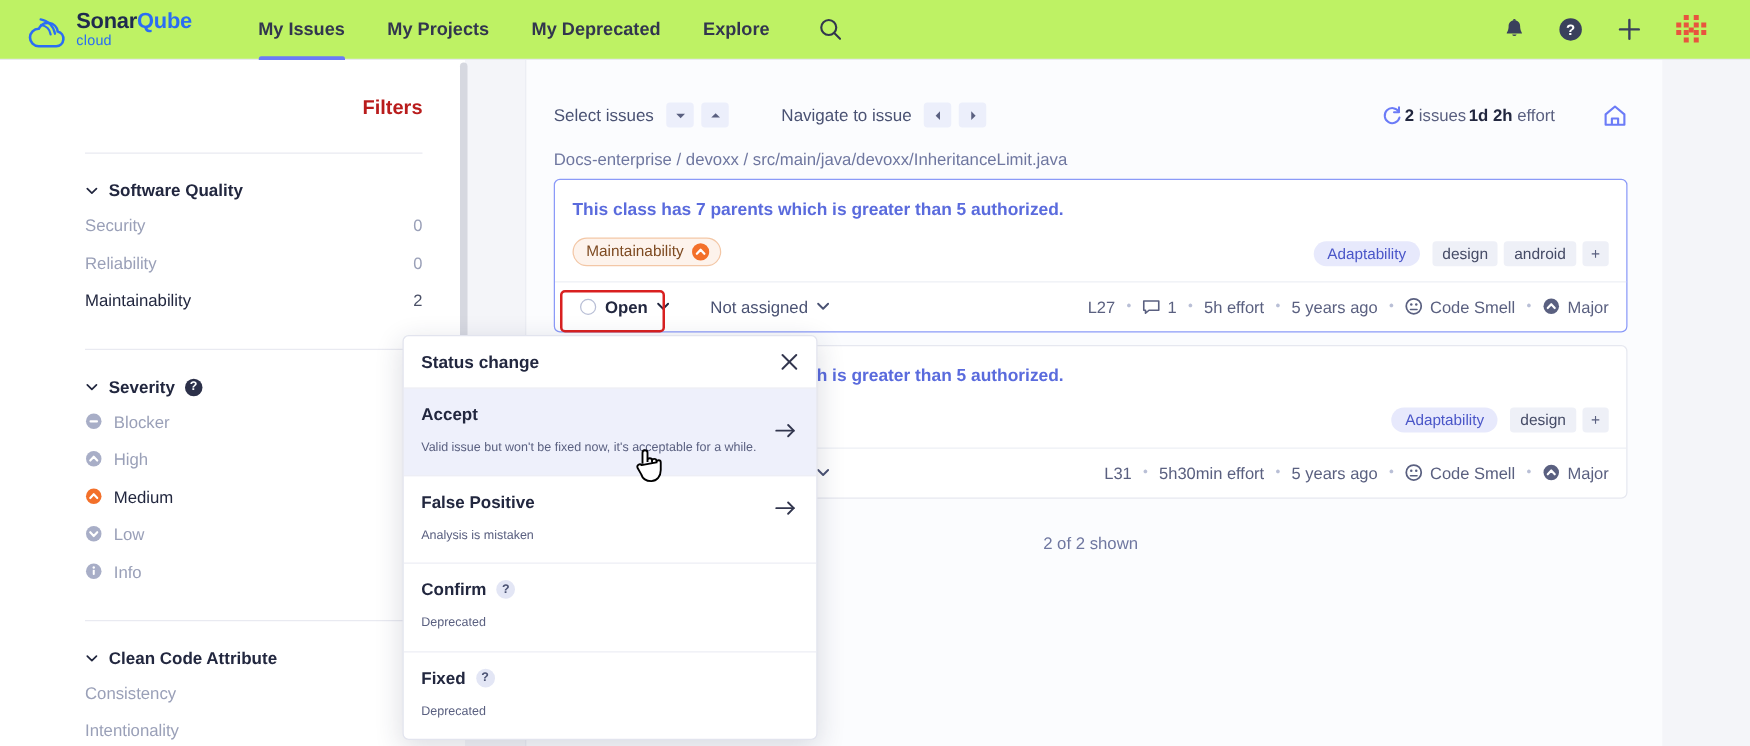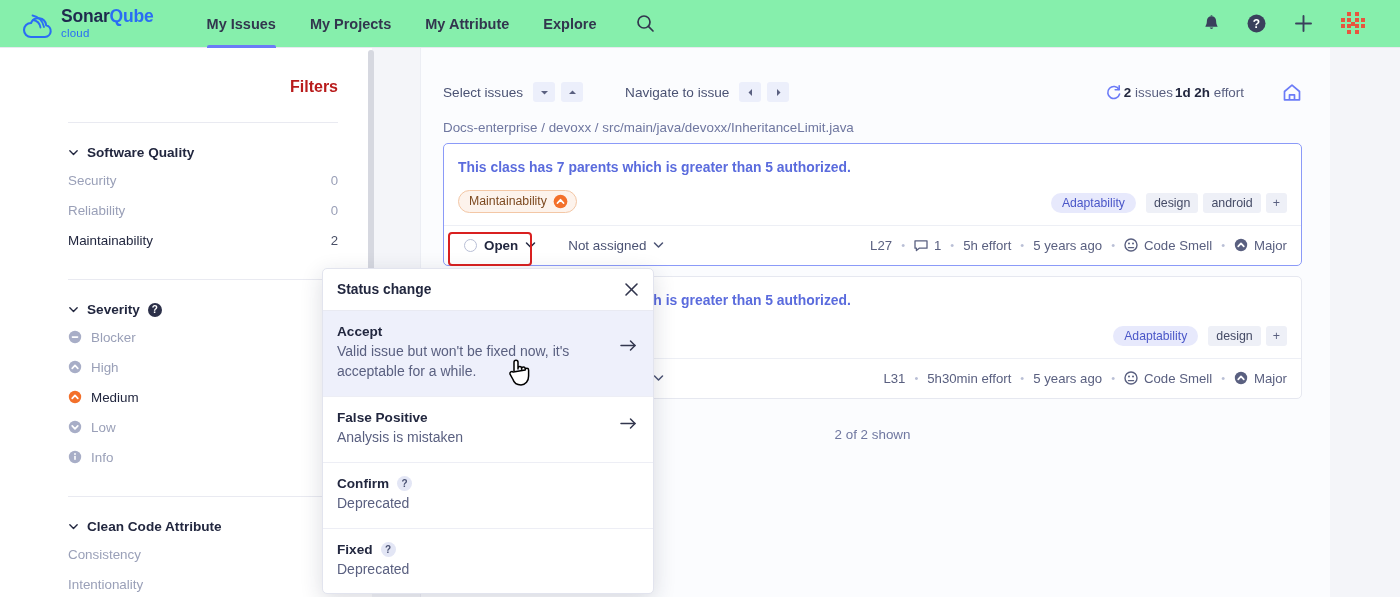--- a/index.html
+++ b/index.html
@@ -8,21 +8,21 @@
     font-family: "Liberation Sans", sans-serif;
     background: #f7f8fb;
     overflow: hidden;
     color: #3c3c4b;
   }
   .page { position: relative; width: 1400px; height: 597px; background: #f4f5f9; }
 
   
   .topnav {
     position: absolute; left: 0; top: 0; width: 1400px; height: 48px;
-    background: #86efac; border-bottom: 1px solid #e8e9ef;
+    background: #bef264; border-bottom: 1px solid #e8e9ef;
     display: flex; align-items: center; z-index: 40;
   }
   .logo-wrap { display: flex; align-items: center; margin-left: 20px; }
   .logo-mark { width: 34px; height: 30px; }
   .logo-text { margin-left: 7px; line-height: 1; }
   .logo-title { font-size: 17.5px; font-weight: 700; letter-spacing: -0.2px; }
   .logo-title .s1 { color: #1f2a4e; }
   .logo-title .s2 { color: #2a6df4; }
   .logo-sub { font-size: 11.5px; color: #2a6df4; letter-spacing: .2px; margin-top: 2px; }
 
@@ -176,21 +176,21 @@
     padding: 13px 16px 14px 14px; border-bottom: 1px solid #edeef5;
     display: flex; align-items: flex-start; cursor: pointer;
   }
   .popup-item:last-child { border-bottom: none; }
   .popup-item.hover { background: #eef0fb; }
   .pi-main { flex: 1; }
   .pi-title {
     font-size: 13.6px; font-weight: 700; color: #22273f;
     display: flex; align-items: center; gap: 8px;
   }
-  .pi-desc { font-size: 14px; color: #5a6080; line-height: 1.42; margin-top: 3px; }
+  .pi-desc { font-size: 10px; color: #5a6080; line-height: 1.42; margin-top: 13px; }
   .pi-q {
     width: 15px; height: 15px; border-radius: 50%; background: #e3e6f5;
     color: #4a5273; font-size: 10px; font-weight: 700;
     display: inline-flex; align-items: center; justify-content: center;
   }
   .pi-arrow { margin-left: 10px; margin-top: 14px; flex: none; }
 
   .cursor { position: absolute; left: 506px; top: 358px; z-index: 50; pointer-events: none; }
 </style>
 </head>
@@ -209,21 +209,21 @@
         <div class="logo-title">
           <span class="s1">Sonar</span><span class="s2">Qube</span>
         </div>
         <div class="logo-sub">cloud</div>
       </div>
     </div>
 
     <div class="navlinks">
       <div class="navlink active">My Issues</div>
       <div class="navlink">My Projects</div>
-      <div class="navlink">My Attribute</div>
+      <div class="navlink">My Deprecated</div>
       <div class="navlink">Explore</div>
       <div class="nav-search">
         <svg width="19" height="19" viewBox="0 0 19 19">
           <circle cx="8" cy="8" r="6" fill="none" stroke="#32364e" stroke-width="1.7"></circle>
           <line x1="12.4" y1="12.4" x2="17" y2="17" stroke="#32364e" stroke-width="1.7" stroke-linecap="round"></line>
         </svg>
       </div>
     </div>
 
     <div class="nav-right">

